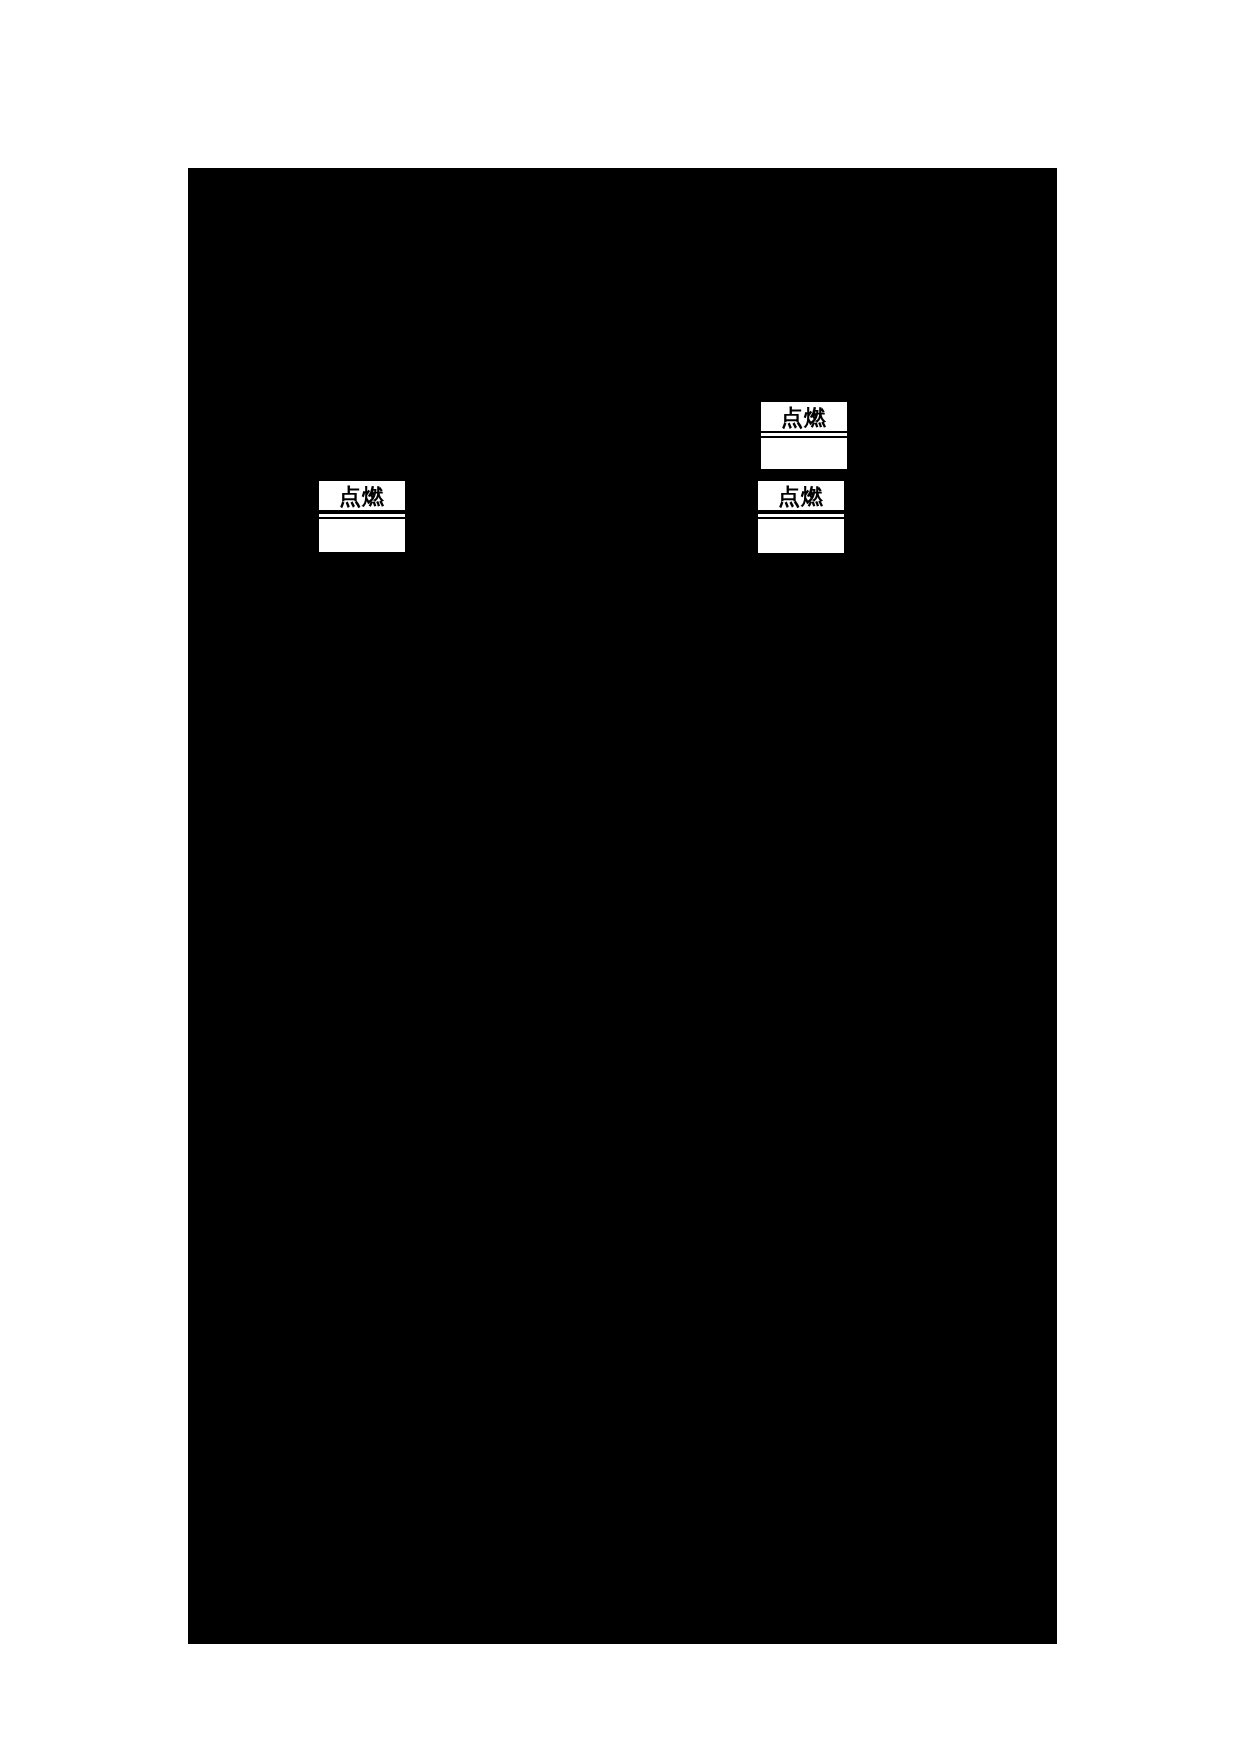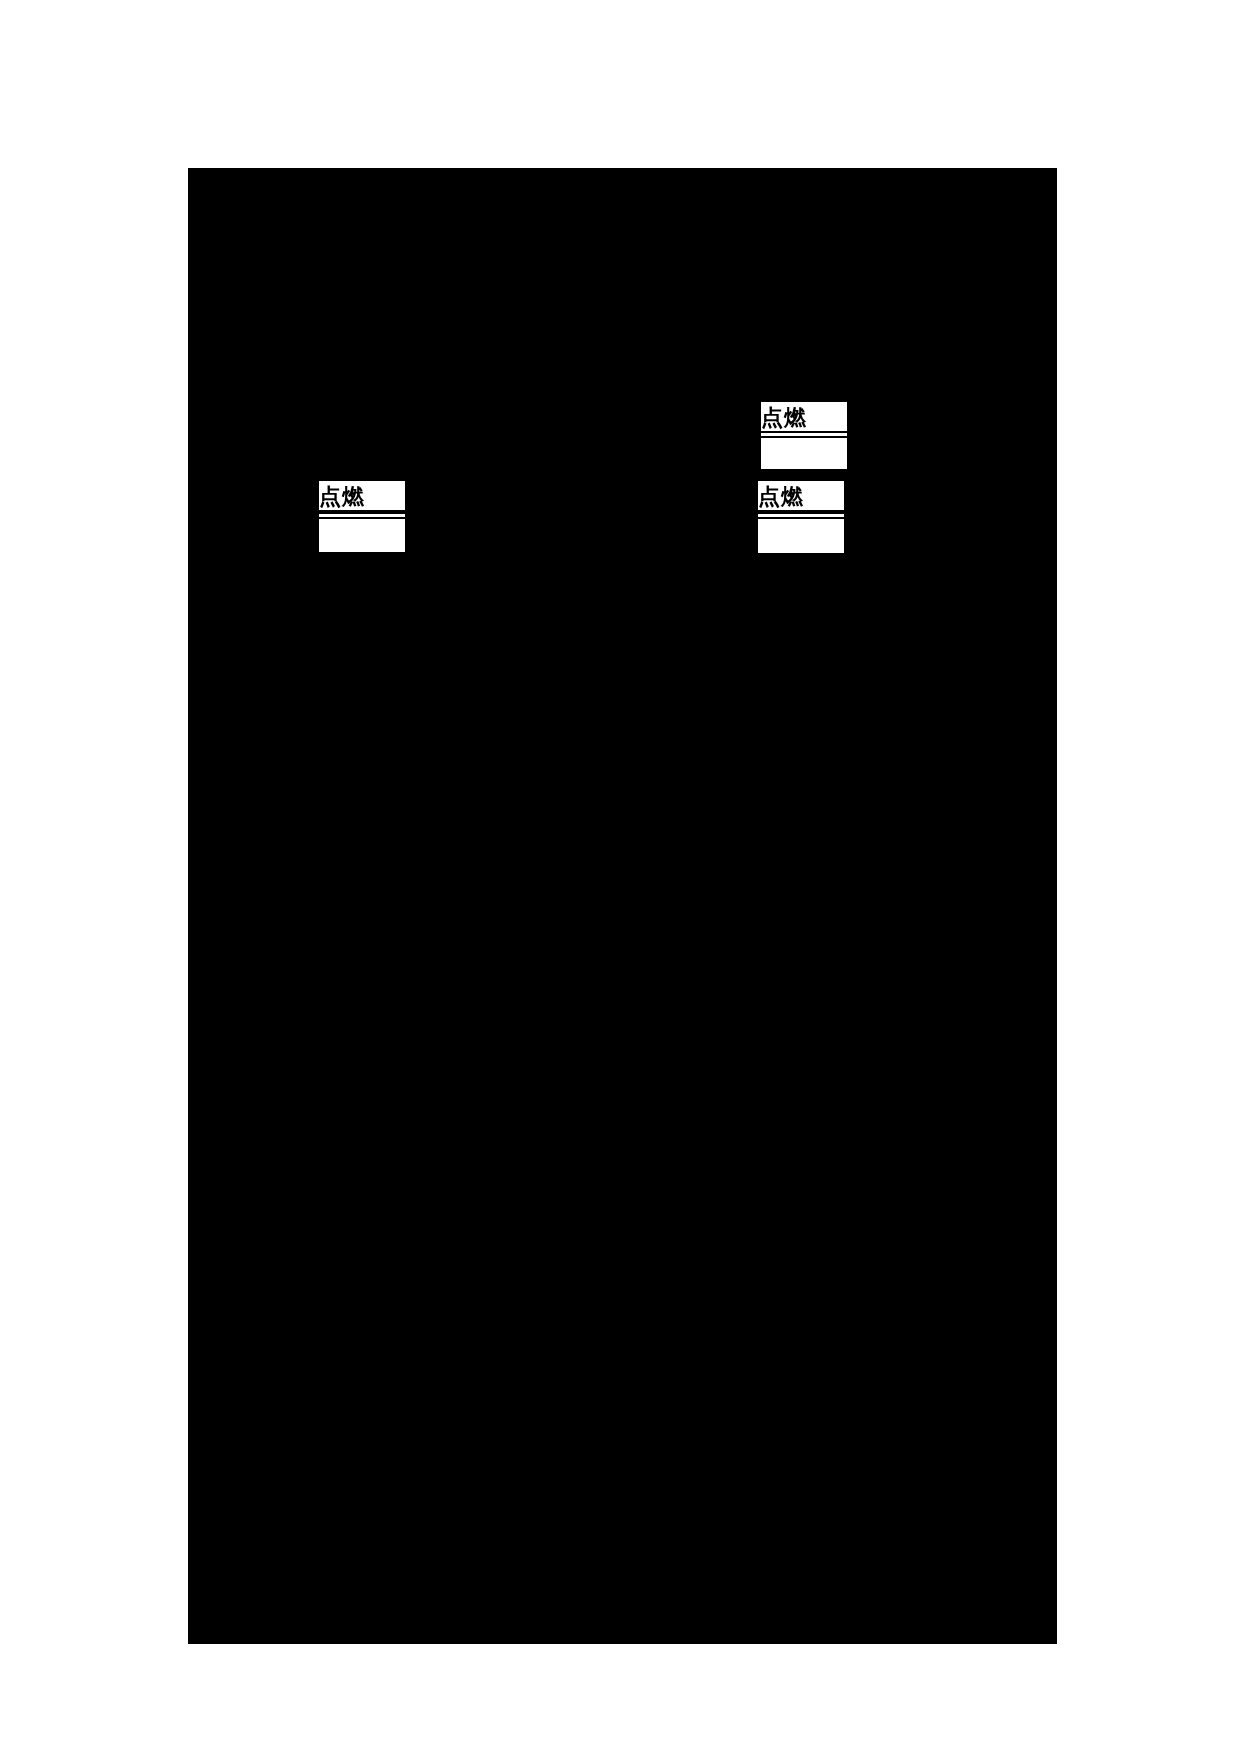--- a/index.html
+++ b/index.html
@@ -35,20 +35,21 @@
     background: var(--box-bg);
     display: flex;
     flex-direction: column;
     align-items: stretch;
   }
   .box-a { left: 573px; top: 234px; width: 86px; height: 67px; }
   .box-b { left: 131px; top: 313px; width: 86px; height: 71px; }
   .box-c { left: 570px; top: 313px; width: 86px; height: 72px; }
   .cond-text {
     display: block;
+    text-align: center;
     color: var(--box-text);
     font-weight: bold;
     font-size: 22px;
     line-height: 26px;
     height: 29px;
     padding-top: 3px;
     letter-spacing: 1px;
     white-space: nowrap;
     overflow: visible;
   }

